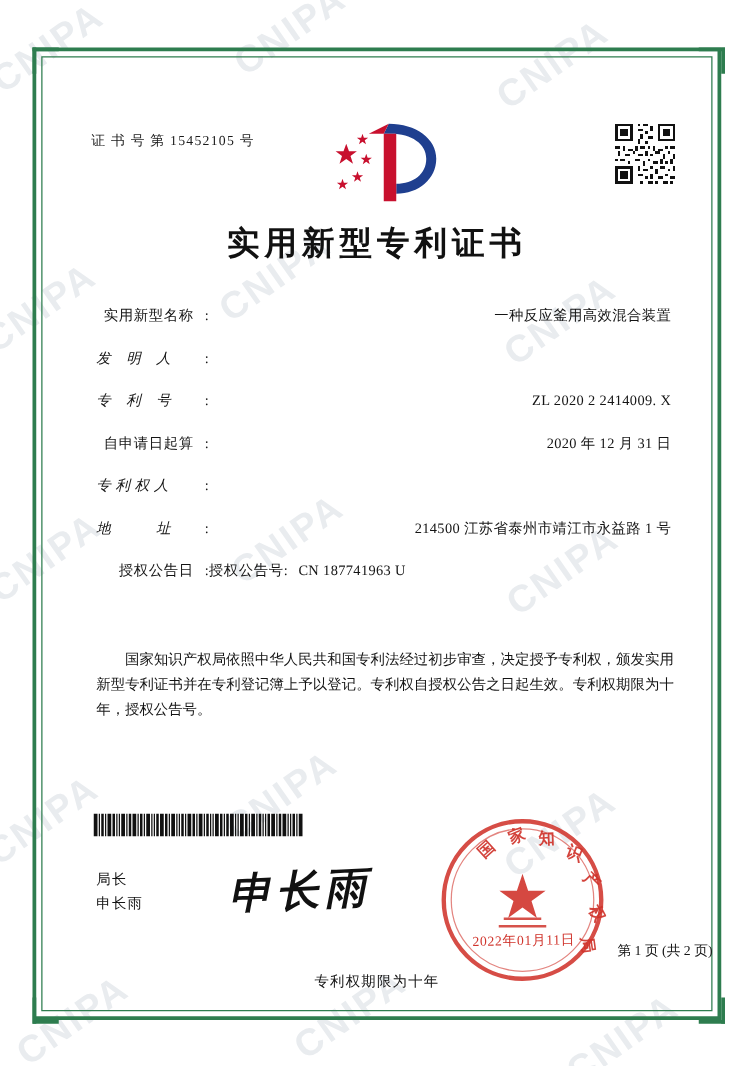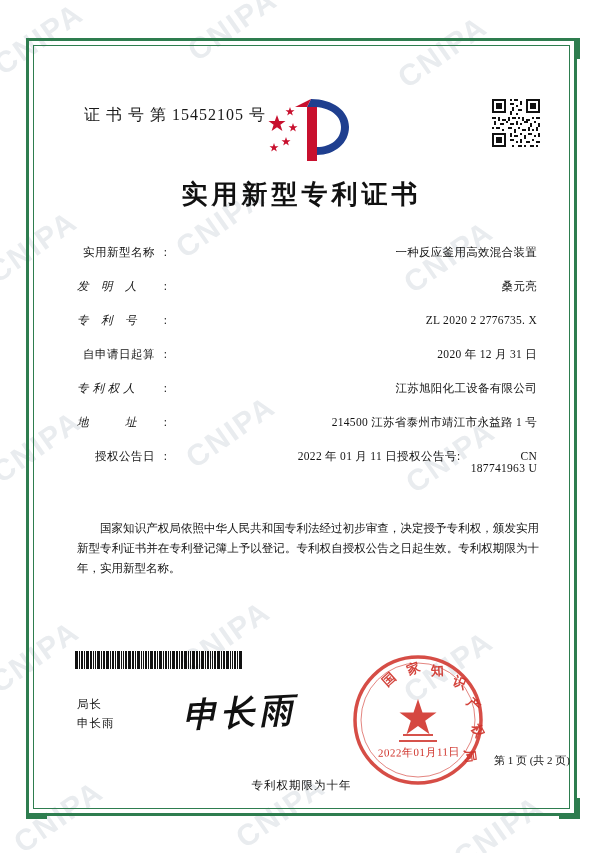--- a/index.html
+++ b/index.html
@@ -85,24 +85,23 @@
     top: 45px;
     width: 537px;
     height: 764px;
     z-index: 5;
   }
 
   .cert-no {
     position: absolute;
     left: 40px;
     top: 60px;
-    font-size: 16px;
+    font-size: 11px;
     letter-spacing: 1px;
     color: #1a1a1a;
-    margin-left: 11px;
   }
 
   
   .logo {
     position: absolute;
     left: 222px;
     top: 48px;
     width: 110px;
     height: 72px;
   }
@@ -393,53 +392,50 @@
 
   <div class="fields">
     <div class="field-row">
       <div class="field-label">实用新型名称</div>
       <div class="field-colon">:</div>
       <div class="field-value">一种反应釜用高效混合装置</div>
     </div>
     <div class="field-row">
       <div class="field-label sp">发　明　人</div>
       <div class="field-colon">:</div>
-      <div class="field-value">桑元亮</div>
     </div>
     <div class="field-row">
       <div class="field-label sp">专　利　号</div>
       <div class="field-colon">:</div>
-      <div class="field-value">ZL 2020 2 2776735. X</div>
+      <div class="field-value">ZL 2020 2 2414009. X</div>
     </div>
     <div class="field-row">
       <div class="field-label">自申请日起算</div>
       <div class="field-colon">:</div>
       <div class="field-value">2020 年 12 月 31 日</div>
     </div>
     <div class="field-row">
       <div class="field-label sp">专 利 权 人</div>
       <div class="field-colon">:</div>
-      <div class="field-value">江苏旭阳化工设备有限公司</div>
     </div>
     <div class="field-row">
       <div class="field-label sp">地　　　址</div>
       <div class="field-colon">:</div>
       <div class="field-value">214500 江苏省泰州市靖江市永益路 1 号</div>
     </div>
     <div class="field-row dual">
       <div class="field-label">授权公告日</div>
       <div class="field-colon">:</div>
-      <div class="field-value">2022 年 01 月 11 日</div>
       <div class="field-extra-label">授权公告号:</div>
       <div class="field-extra-value">CN 187741963 U</div>
     </div>
   </div>
 
   <div class="paragraphs">
-    <p>国家知识产权局依照中华人民共和国专利法经过初步审查，决定授予专利权，颁发实用新型专利证书并在专利登记簿上予以登记。专利权自授权公告之日起生效。专利权期限为十年，实用新型名称。</p>
+    <p>国家知识产权局依照中华人民共和国专利法经过初步审查，决定授予专利权，颁发实用新型专利证书并在专利登记簿上予以登记。专利权自授权公告之日起生效。专利权期限为十年，授权公告号。</p>
   </div>
 
   <div class="barcode"><span style="width: 3px;"></span><span style="width: 1px;"></span><span style="width: 2px;"></span><span style="width: 1px;"></span><span style="width: 3px;"></span><span style="width: 2px;"></span><span style="width: 1px;"></span><span style="width: 1px;"></span><span style="width: 3px;"></span><span style="width: 1px;"></span><span style="width: 2px;"></span><span style="width: 3px;"></span><span style="width: 1px;"></span><span style="width: 2px;"></span><span style="width: 1px;"></span><span style="width: 3px;"></span><span style="width: 1px;"></span><span style="width: 1px;"></span><span style="width: 2px;"></span><span style="width: 3px;"></span><span style="width: 2px;"></span><span style="width: 1px;"></span><span style="width: 3px;"></span><span style="width: 1px;"></span><span style="width: 1px;"></span><span style="width: 2px;"></span><span style="width: 1px;"></span><span style="width: 3px;"></span><span style="width: 2px;"></span><span style="width: 1px;"></span><span style="width: 3px;"></span><span style="width: 1px;"></span><span style="width: 2px;"></span><span style="width: 1px;"></span><span style="width: 1px;"></span><span style="width: 3px;"></span><span style="width: 2px;"></span><span style="width: 1px;"></span><span style="width: 2px;"></span><span style="width: 3px;"></span><span style="width: 1px;"></span><span style="width: 1px;"></span><span style="width: 3px;"></span><span style="width: 2px;"></span><span style="width: 1px;"></span><span style="width: 3px;"></span><span style="width: 1px;"></span><span style="width: 2px;"></span><span style="width: 1px;"></span><span style="width: 1px;"></span><span style="width: 2px;"></span><span style="width: 3px;"></span><span style="width: 1px;"></span><span style="width: 2px;"></span><span style="width: 3px;"></span><span style="width: 1px;"></span><span style="width: 1px;"></span><span style="width: 2px;"></span><span style="width: 1px;"></span><span style="width: 3px;"></span></div>
 
   <div class="signature-block">
     <div>局长</div>
     <div>申长雨</div>
   </div>
 
   <div class="handwriting">申长雨</div>

